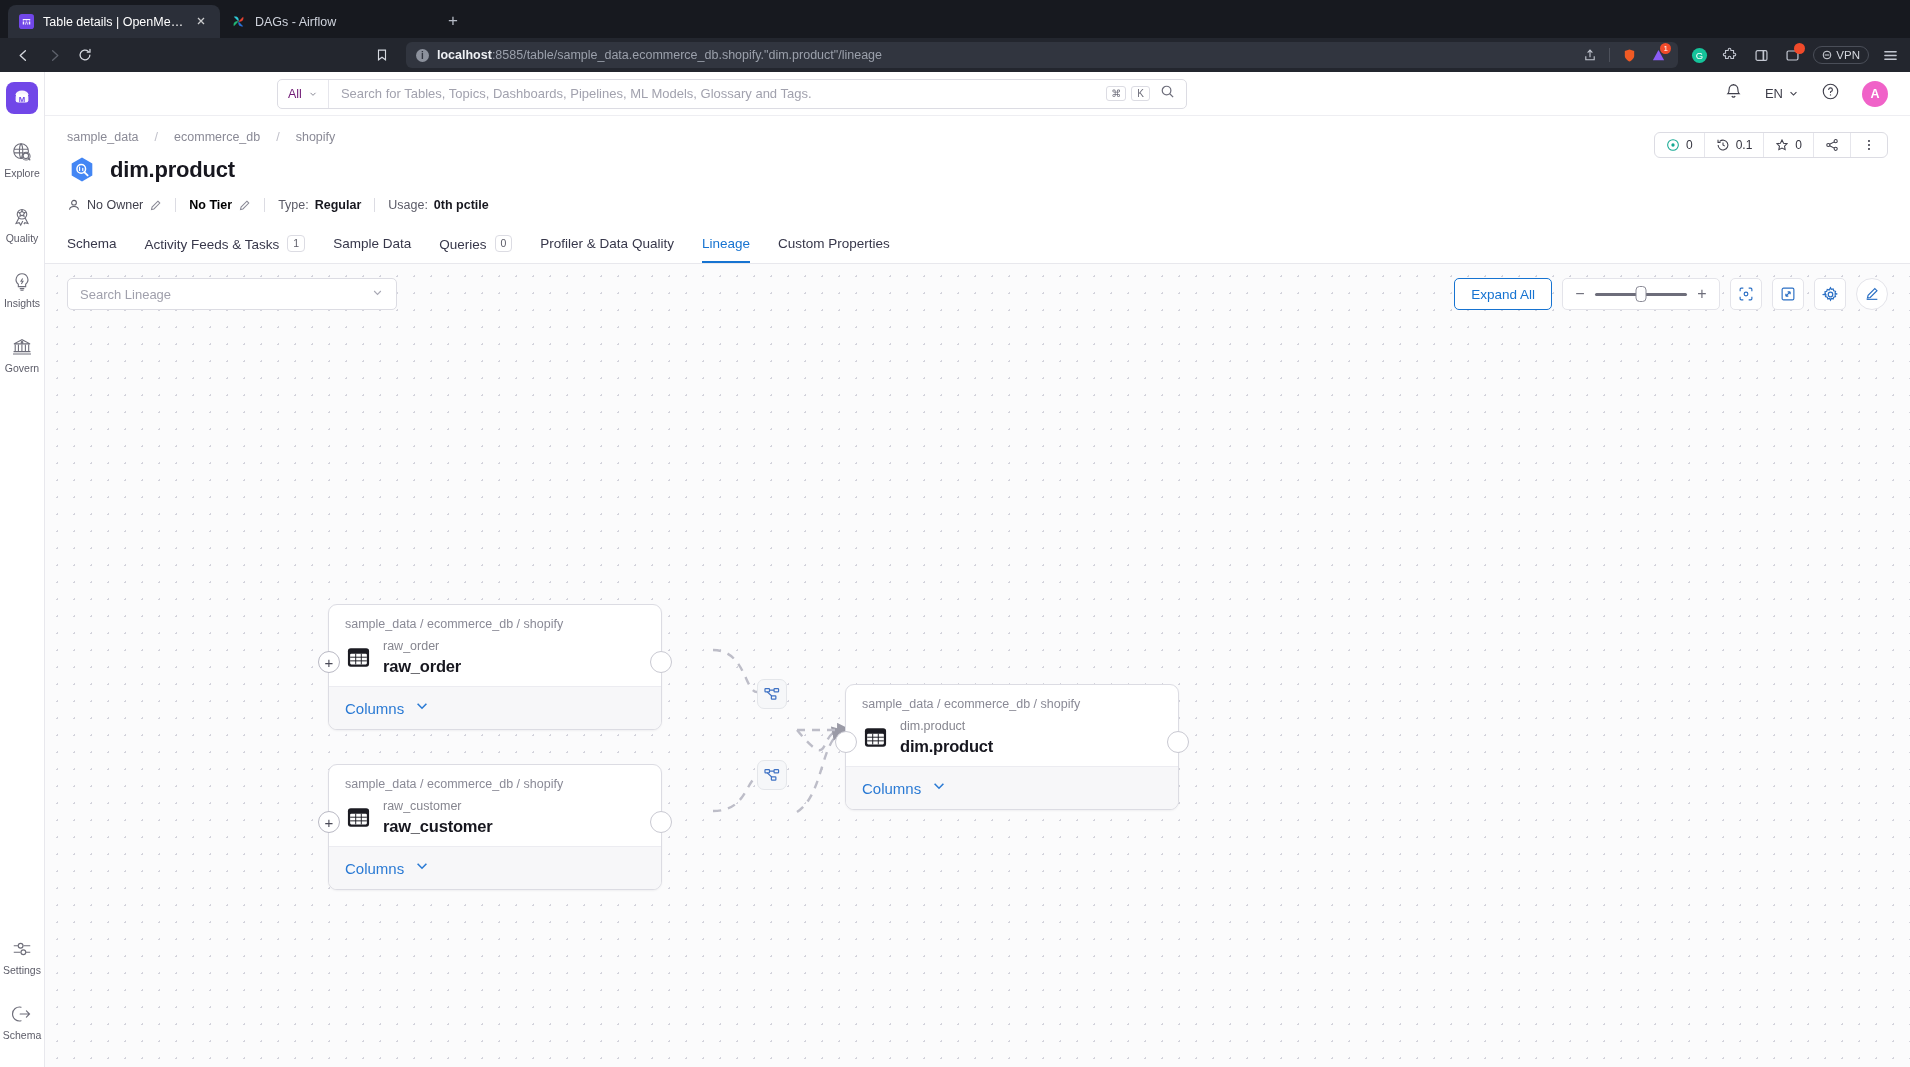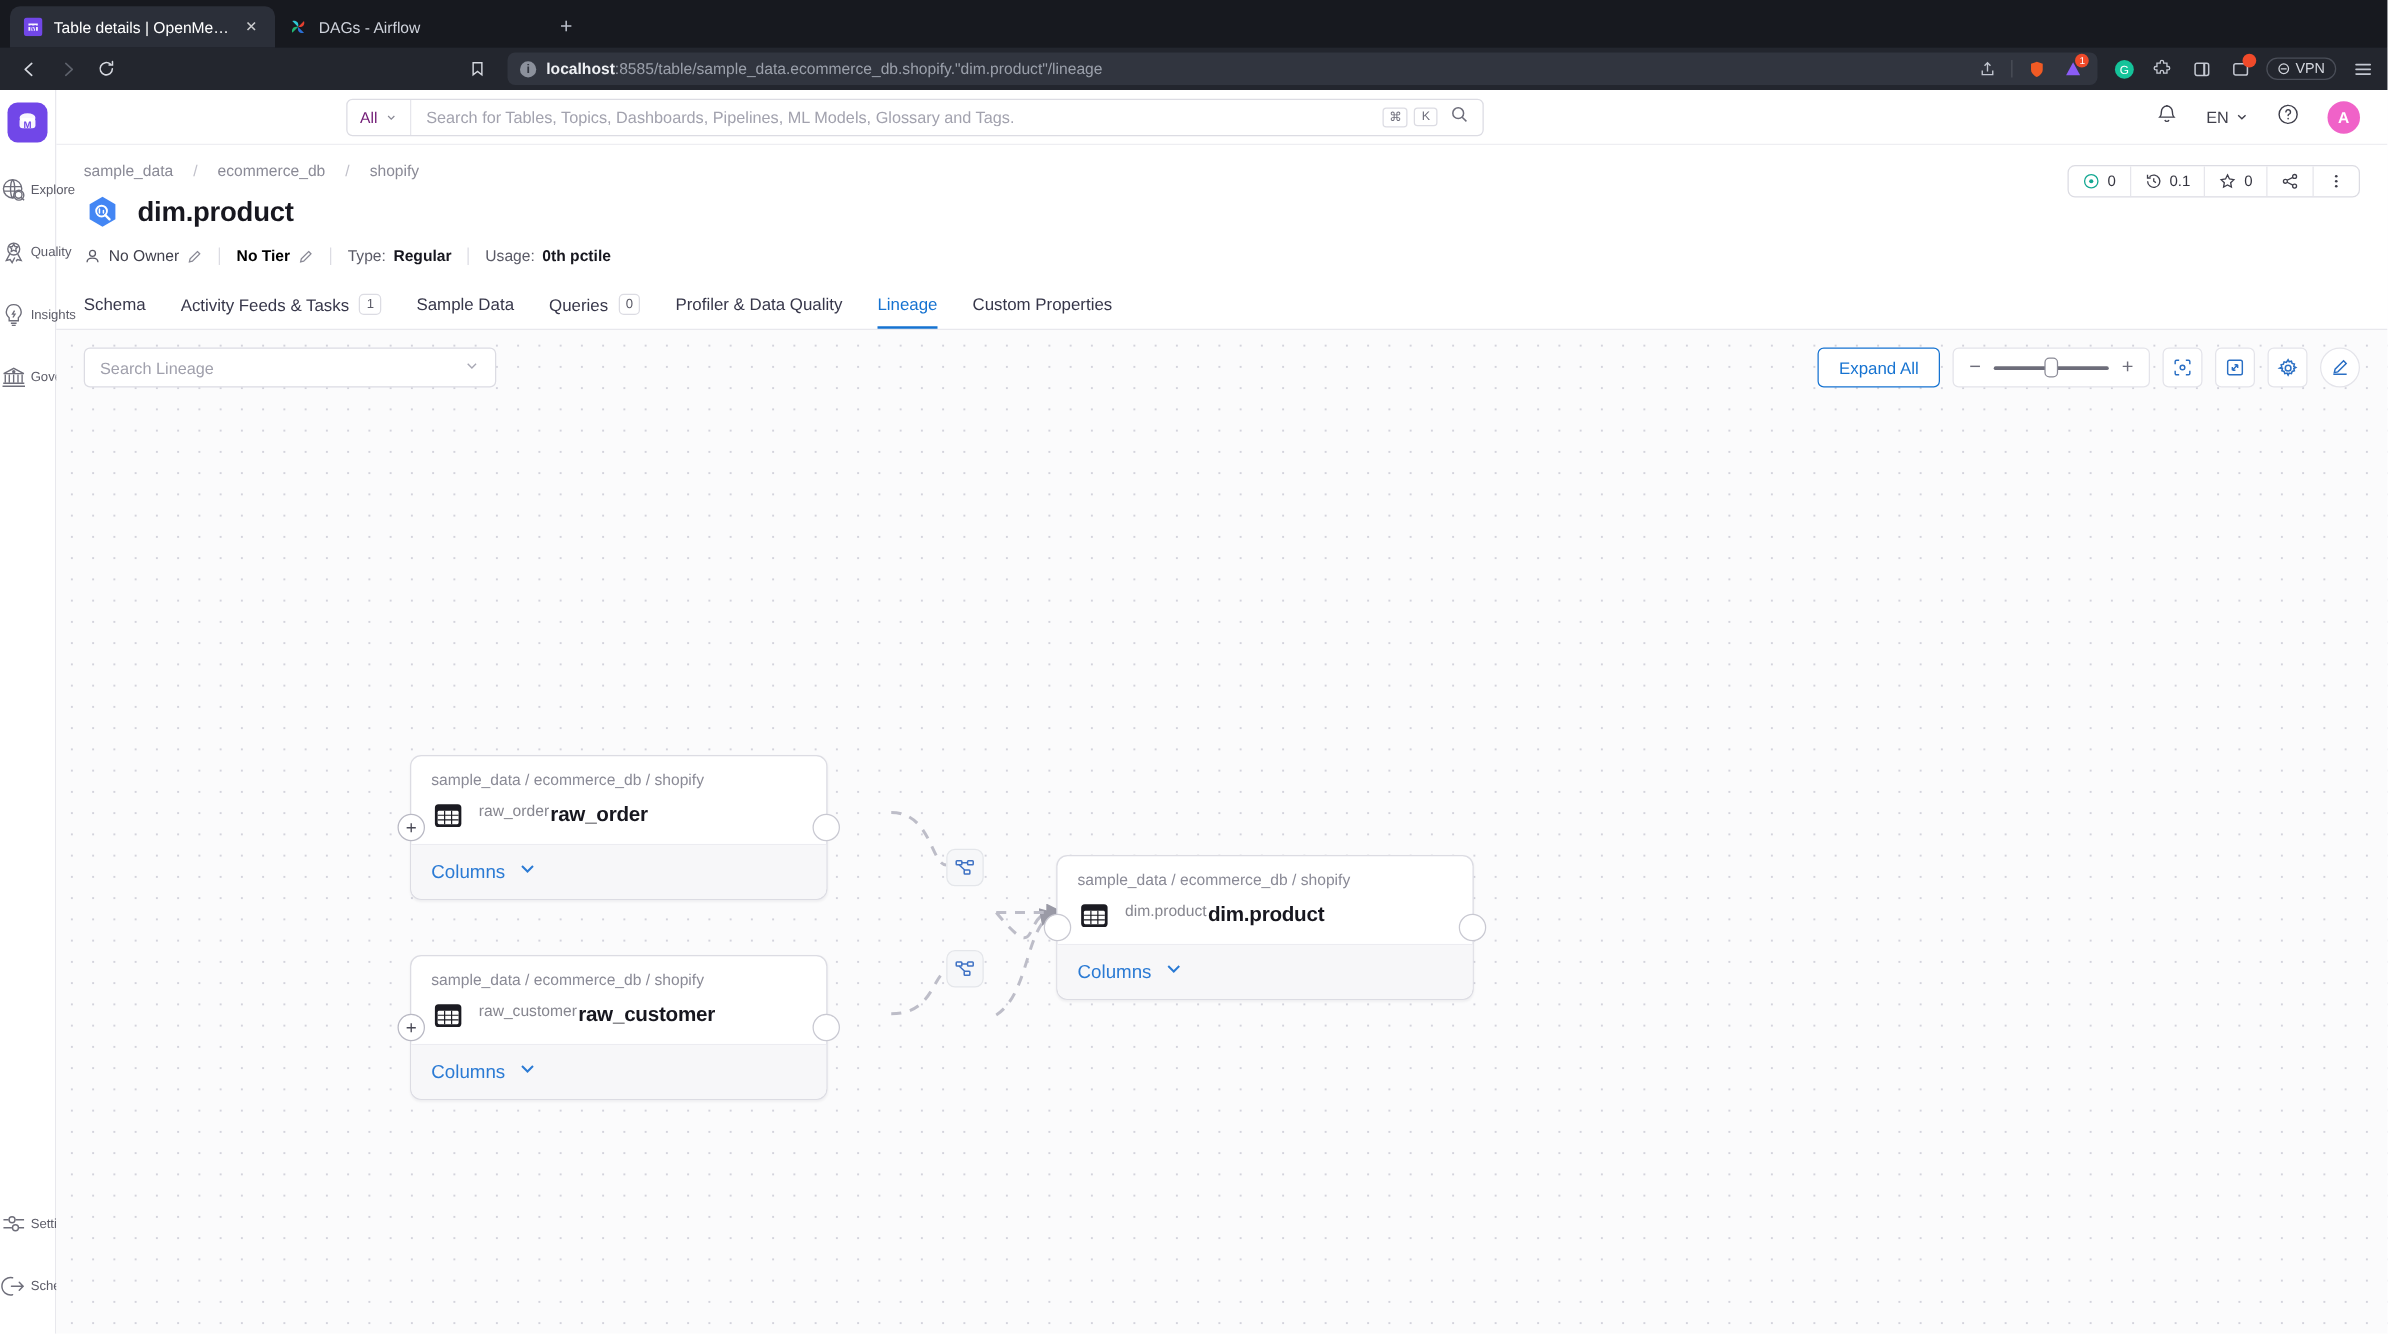--- a/index.html
+++ b/index.html
@@ -52,21 +52,21 @@
   .app { display: flex; height: calc(1067px - 38px - 34px); background: #fff; }
 
   
   .rail {
     width: 45px; flex: 0 0 45px; background: #fff;
     border-right: 1px solid #e8e8ed;
     display: flex; flex-direction: column; align-items: center;
     padding-top: 10px;
   }
   .rail-logo { width: 32px; height: 32px; border-radius: 8px; background: #7147e8; display:flex;align-items:center;justify-content:center; margin-bottom: 26px; }
-  .rail-item { width: 45px; display:flex; flex-direction: row; align-items:center; gap:3px; margin-bottom: 26px; color:#6e6e7a; text-decoration:none; }
+  .rail-item { width: 45px; display:flex; flex-direction: column; align-items:center; gap:3px; margin-bottom: 26px; color:#6e6e7a; text-decoration:none; }
   .rail-item .ri-icon { width:24px;height:24px; display:flex;align-items:center;justify-content:center; }
   .rail-item .ri-label { font-size: 10.5px; color:#5c5c68; letter-spacing:0; }
   .rail-spacer { flex: 1 1 auto; }
 
   
   .main { flex: 1 1 auto; display: flex; flex-direction: column; min-width: 0; }
 
   .entity-header { padding: 14px 22px 0 22px; position: relative; }
   .breadcrumb { font-size: 12.5px; color: #8a8a96; display:flex; gap:16px; align-items:center; }
   .breadcrumb a { color:#8a8a96; text-decoration:none; }
@@ -135,21 +135,21 @@
   
   .graph { position:absolute; inset:0; }
   .node {
     position:absolute; background:#fff; border:1px solid #dcdce3; border-radius:9px;
     box-shadow: 0 1px 2px rgba(20,20,40,.05);
   }
   .node-body { padding: 12px 16px 10px 16px; }
   .node-crumb { font-size: 12.5px; color:#8a8a96; white-space:nowrap; }
   .node-main { display:flex; align-items:center; gap: 12px; margin-top: 8px; }
   .tbl-icon { width: 26px; height: 26px; flex:0 0 26px; display:flex;align-items:center;justify-content:center; }
-  .node-names { display:flex; flex-direction:row; gap:1px; min-width:0; }
+  .node-names { display:flex; flex-direction:column; gap:1px; min-width:0; }
   .node-sub { font-size: 12.5px; color: #86868f; line-height:1.25; }
   .node-title { font-size: 16.5px; font-weight:700; color:#17171f; line-height:1.25; letter-spacing:-.2px; }
   .node-footer {
     border-top:1px solid #ececf1; background:#f7f7f9; border-radius: 0 0 8px 8px;
     padding: 11px 16px; display:flex; align-items:center; gap:10px;
   }
   .node-footer .cols { color:#2a7ad4; font-size:15px; }
   .node-footer .chev { color:#2a7ad4; }
 
   .handle {

